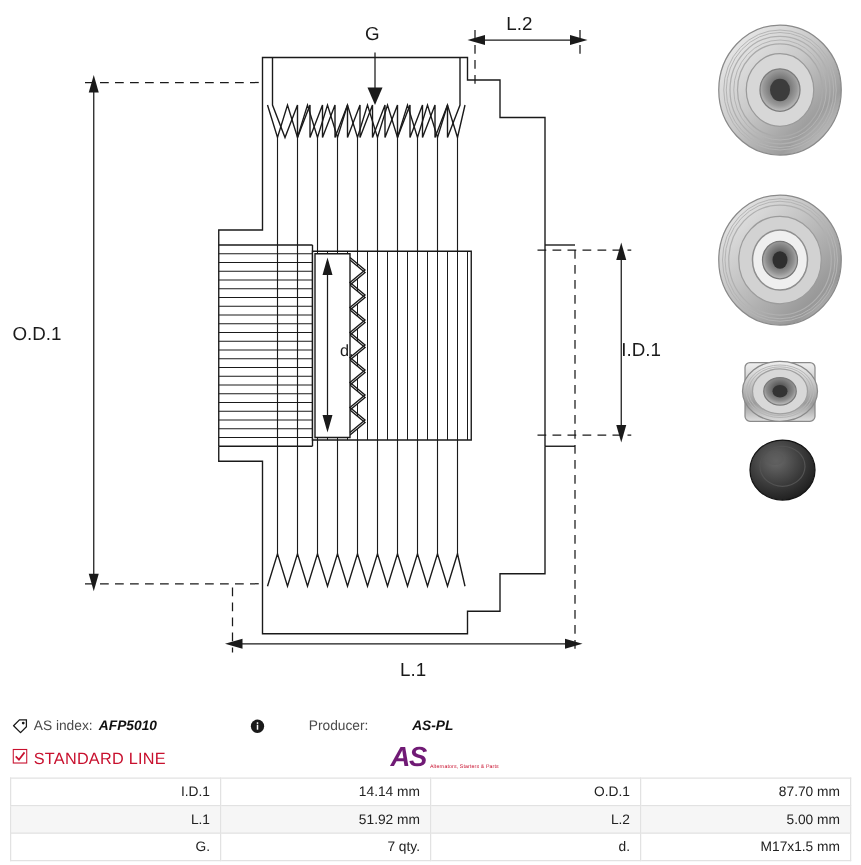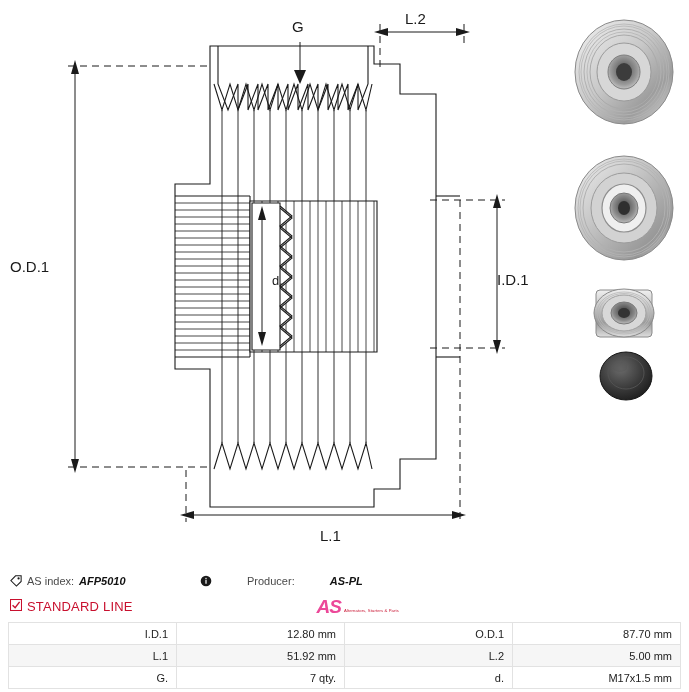--- a/index.html
+++ b/index.html
@@ -68,24 +68,24 @@
     font-size: 13px;
     letter-spacing: .2px;
   }
 
   .brand {
     display: flex;
     align-items: flex-end;
     gap: 3px;
   }
   .brand-as {
-    font-size: 19px;
+    font-size: 22px;
     font-weight: bold;
     font-style: italic;
-    color: #ec4899;
+    color: #701a75;
     line-height: 1;
     letter-spacing: -1px;
   }
   .brand-sub {
     font-size: 4.2px;
     color: #c8102e;
     line-height: 1;
     padding-bottom: 2px;
     letter-spacing: .1px;
   }
@@ -410,21 +410,21 @@
           <span class="brand-sub">Alternators, Starters &amp; Parts</span>
         </div>
       </div>
     </div>
   </div>
 
   <table id="spec-table">
     <tbody>
       <tr>
         <td class="k">I.D.1</td>
-        <td class="v">12.80 mm</td>
+        <td class="v">14.14 mm</td>
         <td class="k">O.D.1</td>
         <td class="v">87.70 mm</td>
       </tr>
       <tr class="alt">
         <td class="k">L.1</td>
         <td class="v">51.92 mm</td>
         <td class="k">L.2</td>
         <td class="v">5.00 mm</td>
       </tr>
       <tr>

